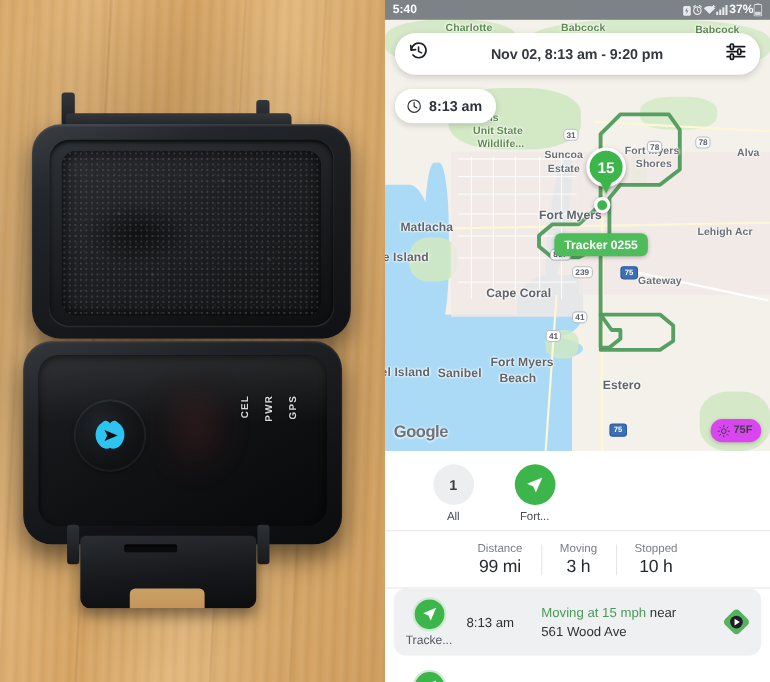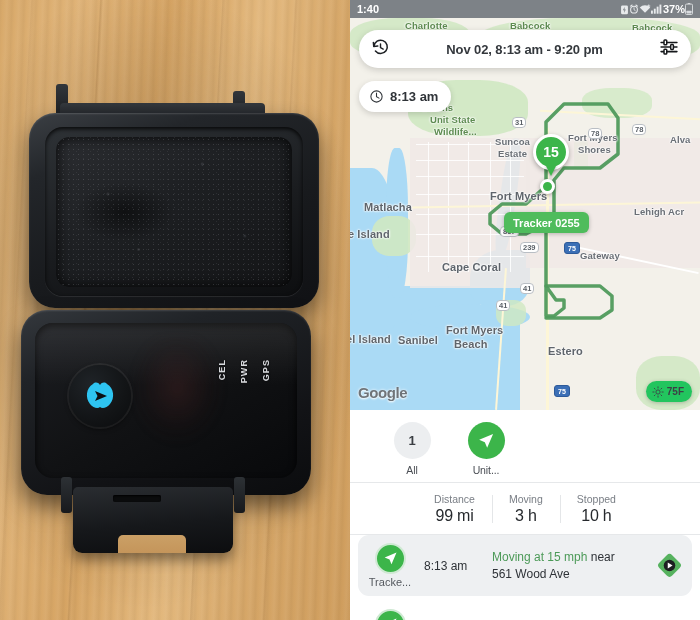--- a/index.html
+++ b/index.html
@@ -167,21 +167,21 @@
     background: #3b6fb6; color: #fff; border-color: #2d5a99; border-radius: 3px;
     font-size: 7px; height: 12px; line-height: 12px; padding: 0 3px;
   }
 
   .gm-logo {
     position: absolute; left: 8px; bottom: 9px; font-size: 15px; font-weight: 700;
     letter-spacing: -0.4px; color: #6f7479; text-shadow: 0 0 3px #fff, 0 1px 2px rgba(255,255,255,.9);
   }
 
   .weather-chip {
-    position: absolute; right: 8px; bottom: 8px; height: 21px; background: #22c55e;
+    position: absolute; right: 8px; bottom: 8px; height: 21px; background: #d946ef;
     border-radius: 11px; display: flex; align-items: center; gap: 3px; padding: 0 8px 0 6px;
     box-shadow: 0 1px 4px rgba(0,0,0,0.22); font-size: 10px; color: #3c4046; font-weight: 600;
   }
 
   
   .topbar {
     position: absolute; left: 9px; top: 30px; width: 332px; height: 38px;
     background: #fff; border-radius: 19px; display: flex; align-items: center;
     padding: 0 12px; box-shadow: 0 2px 7px rgba(0,0,0,0.17); z-index: 20;
   }
@@ -435,21 +435,21 @@
               <line x1="17.8" y1="17.8" x2="19.5" y2="19.5"></line>
             <line x1="4.5" y1="19.5" x2="6.2" y2="17.8"></line>
               <line x1="17.8" y1="6.2" x2="19.5" y2="4.5"></line>
           </g>
         </svg>
         <span>75F</span>
       </div>
     </div>
 
     <div class="statusbar">
-      <span>1:40</span>
+      <span>5:40</span>
       <span class="sb-right">
         <span class="sb-icon">
           <svg width="9" height="11" viewBox="0 0 12 16">
               <rect x="1" y="2" width="10" height="13" rx="2" fill="#e8eaec"></rect>
               <path d="M6.4 4 L3.6 9 H5.8 L5.2 13 L8 8 H6 Z" fill="#7d8287"></path>
             </svg>
         </span>
         <span class="sb-icon">
           <svg width="10" height="10" viewBox="0 0 16 16">
               <circle cx="8" cy="9" r="5.4" fill="none" stroke="#e8eaec" stroke-width="1.7"></circle>
@@ -518,21 +518,21 @@
         <div class="filt">
           <div class="filt-circle">1</div>
           <div class="filt-label">All</div>
         </div>
         <div class="filt">
           <div class="filt-circle green">
             <svg width="20" height="20" viewBox="0 0 24 24">
                 <path d="M20.5 3.6 L3.8 10.6 L10.6 13.4 L13.4 20.2 Z" fill="#fff"></path>
               </svg>
           </div>
-          <div class="filt-label">Unit...</div>
+          <div class="filt-label">Fort...</div>
         </div>
       </div>
       <div class="divider"></div>
 
       <div class="stats">
         <div class="stat">
           <div class="stat-k">Distance</div>
           <div class="stat-v">99 mi</div>
         </div>
         <div class="stat">

